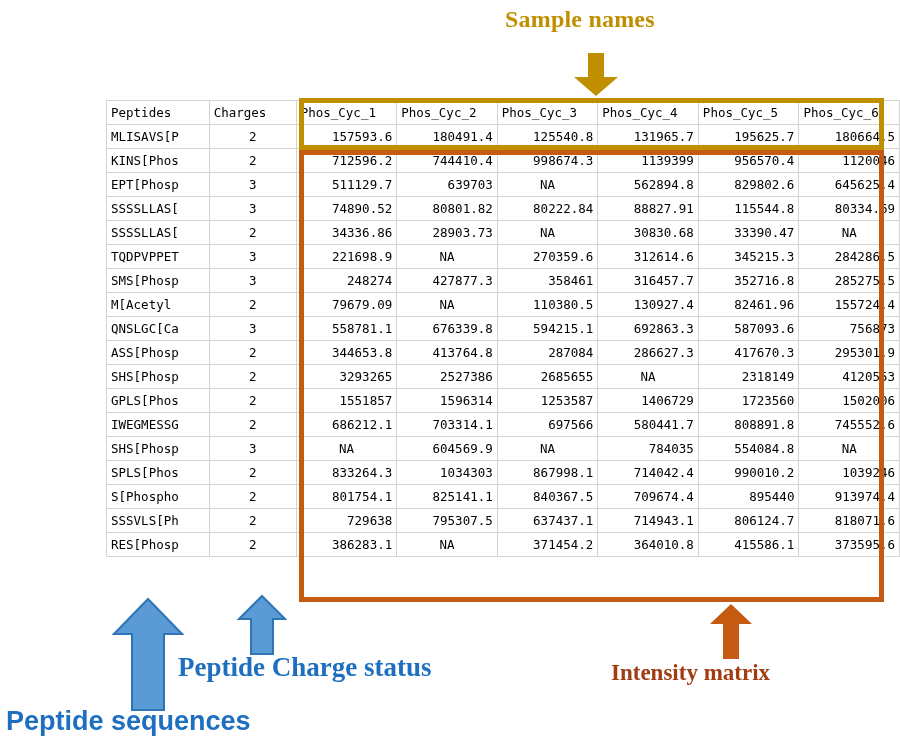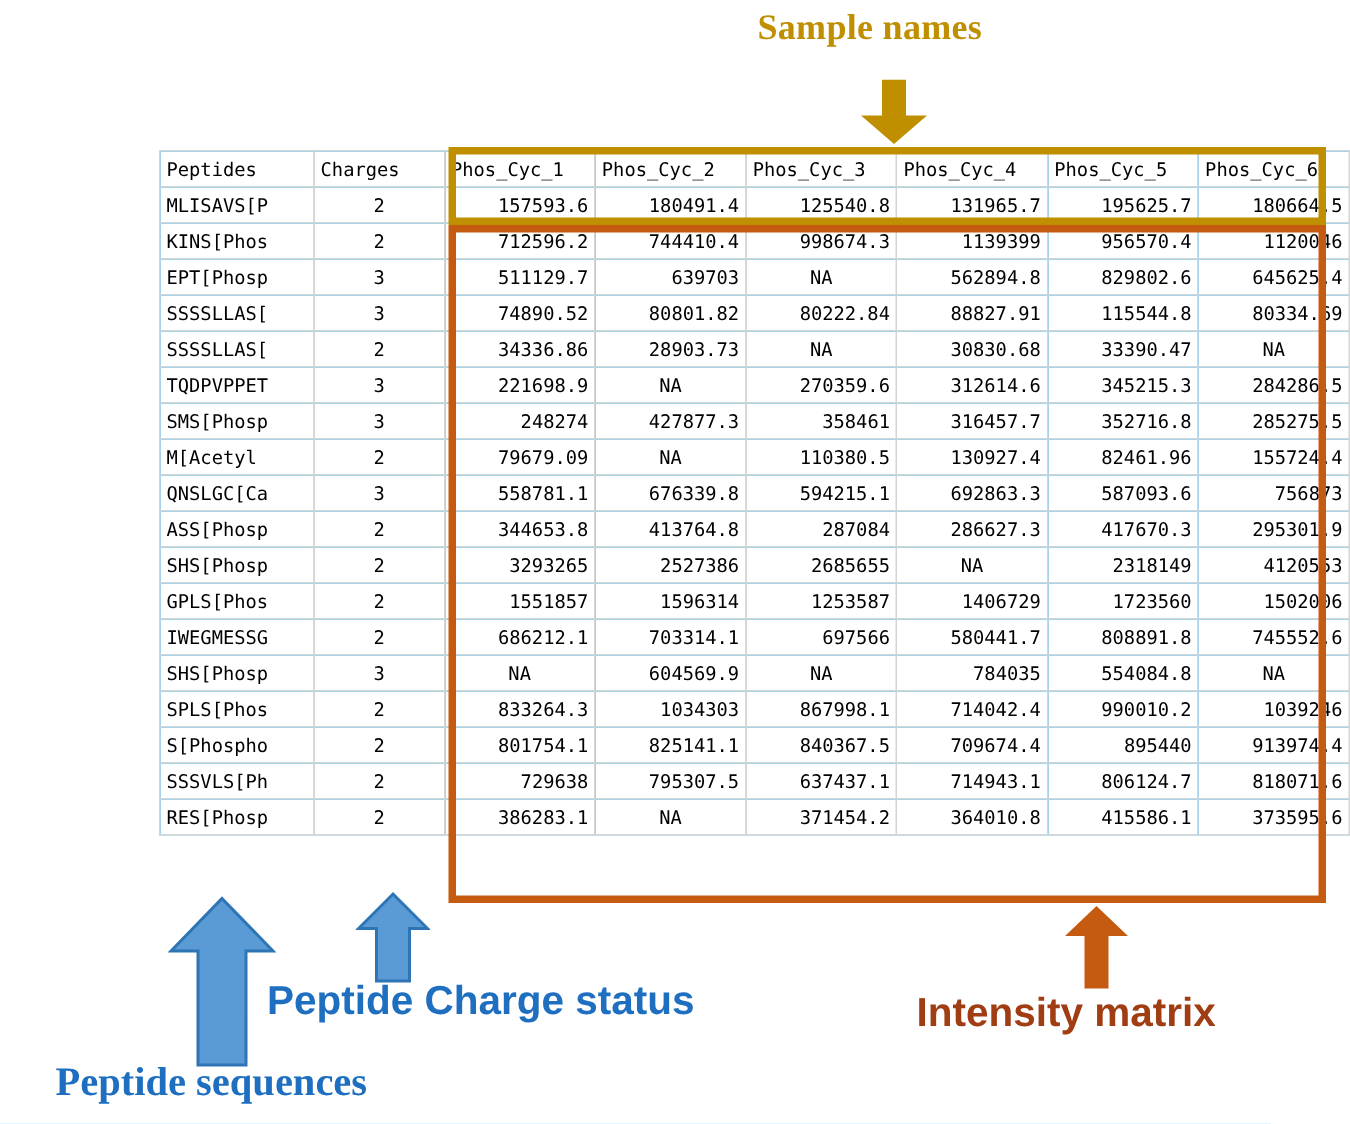--- a/index.html
+++ b/index.html
@@ -37,21 +37,21 @@
 
   
   #sheet {
     position: absolute;
     left: 106px;
     top: 100px;
     border-collapse: collapse;
     font-family: "DejaVu Sans Mono", monospace;
     font-size: 12.5px;
     color: #000000;
-    background: #7dd3fc;
+    background: #0c4a6e;
     table-layout: fixed;
   }
   #sheet th, #sheet td {
     border: 1px solid #D4D4D4;
     padding: 0 4px;
     height: 23px;
     line-height: 23px;
     overflow: hidden;
     white-space: nowrap;
     background: #ffffff;
@@ -119,60 +119,59 @@
     position: absolute;
     left: 709px;
     top: 604px;
     width: 44px;
     height: 56px;
   }
   #intensity-label {
     position: absolute;
     left: 611px;
     top: 660px;
-    font-family: Liberation Sans, sans-serif;
+    font-family: Liberation Serif, serif;
     font-weight: bold;
-    font-size: 27px;
+    font-size: 23px;
     color: #A13D13;
     white-space: nowrap;
   }
 
   
   #pep-seq-arrow {
     position: absolute;
     left: 112px;
     top: 597px;
     width: 72px;
     height: 115px;
   }
   #pep-seq-label {
     position: absolute;
     left: 6px;
     top: 706px;
-    font-family: Liberation Serif, serif;
+    font-family: Liberation Sans, sans-serif;
     font-weight: bold;
     font-size: 27px;
     color: #1F6FC0;
     white-space: nowrap;
-    margin-left: 31px;
   }
 
   
   #pep-chg-arrow {
     position: absolute;
     left: 237px;
     top: 594px;
     width: 50px;
     height: 62px;
   }
   #pep-chg-label {
     position: absolute;
     left: 178px;
     top: 652px;
-    font-family: Liberation Sans, sans-serif;
+    font-family: Liberation Serif, serif;
     font-weight: bold;
     font-size: 27px;
     color: #1F6FC0;
     white-space: nowrap;
   }
 </style>
 </head>
 <body>
 
 <div id="sample-names-label">Sample names</div>

